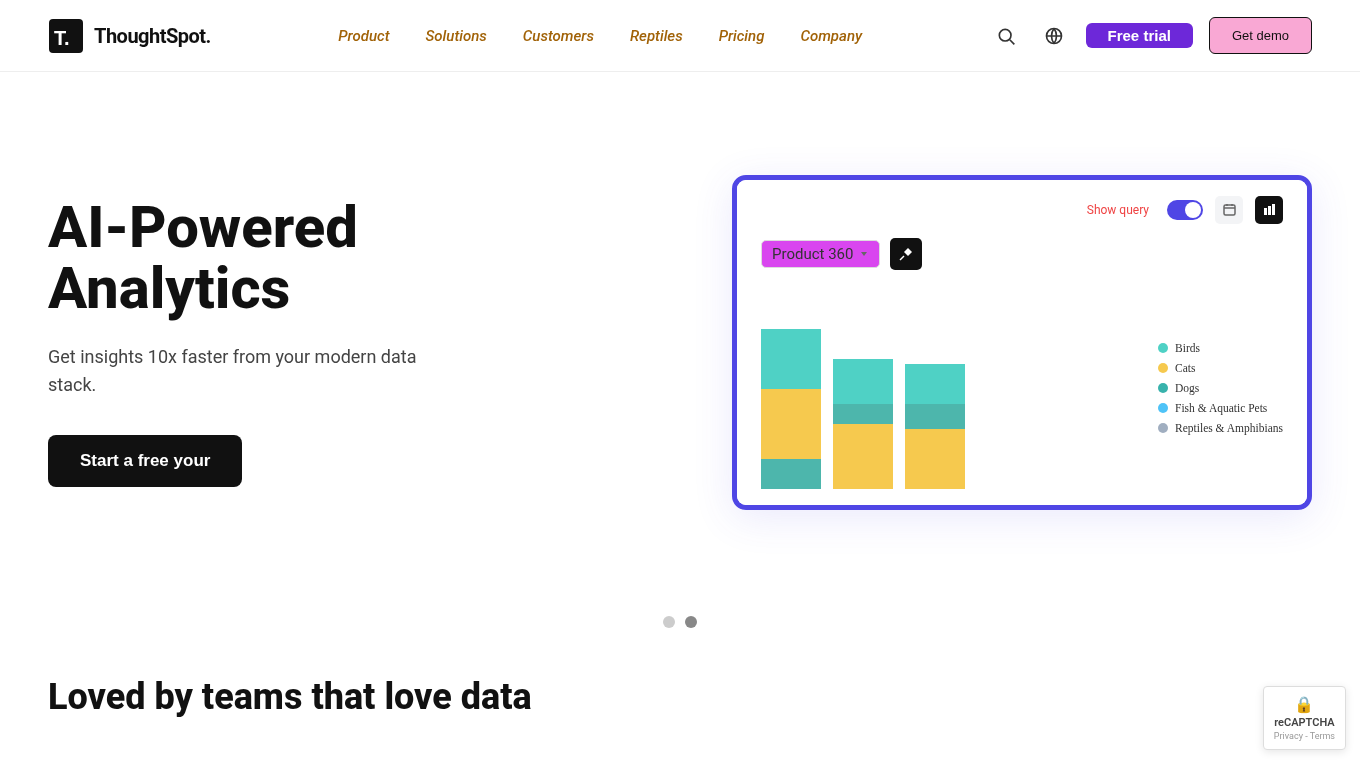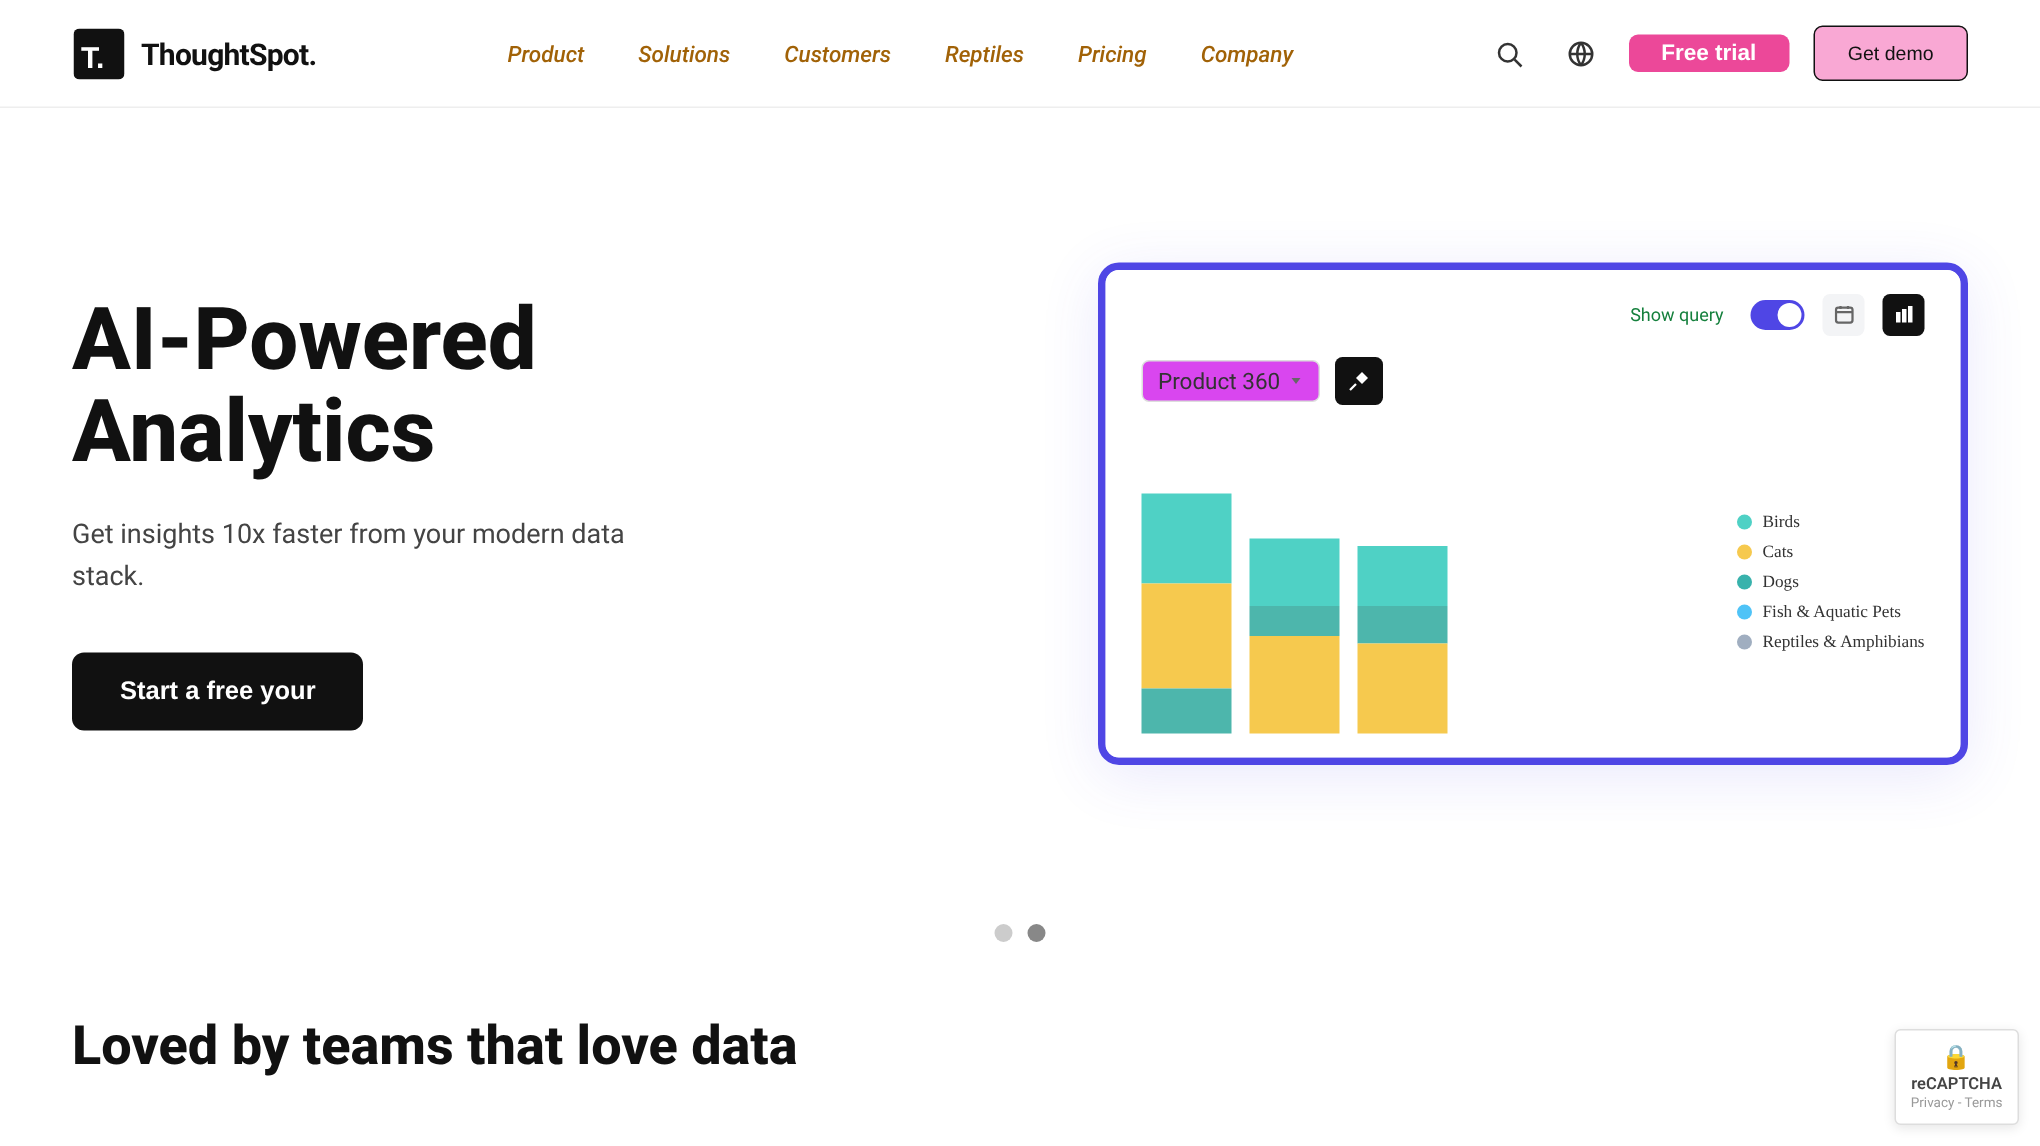--- a/index.html
+++ b/index.html
@@ -20,21 +20,21 @@
     .nav-link {
       font-size: 15px; font-weight: 500; color: #a16207; text-decoration: none; cursor: pointer;
       display: flex; align-items: center; gap: 4px; font-style: italic;
     }
     .nav-actions { display: flex; align-items: center; gap: 16px; }
     .nav-icon-btn {
       background: none; border: none; cursor: pointer; padding: 6px;
       color: #333; font-size: 18px; display: flex; align-items: center;
     }
     .btn-free-trial {
-      background: #ec4899; color: #fff; border: none; border-radius: 6px;
+      background: #6d28d9; color: #fff; border: none; border-radius: 6px;
       padding: 4px 22px; font-size: 15px; font-weight: 600; cursor: pointer;
     }
     .btn-get-demo {
       background: #f9a8d4; color: #111; border: 1.5px solid #111; border-radius: 6px;
       padding: 10px 22px; font-size: 13px; font-weight: 400; cursor: pointer;
     }
 
     
     .hero {
       display: flex; align-items: center; justify-content: space-between;
@@ -59,21 +59,21 @@
       box-shadow: 0 8px 40px rgba(79,70,229,0.12);
     }
     .chart-inner {
       background: #fff; width: 100%; height: 100%; padding: 16px 24px 12px 24px;
       display: flex; flex-direction: column;
     }
     .chart-top-bar {
       display: flex; align-items: center; justify-content: flex-end;
       gap: 12px; margin-bottom: 14px;
     }
-    .show-query-label { font-size: 12px; color: #15803d; margin-right: 6px; }
+    .show-query-label { font-size: 12px; color: #ef4444; margin-right: 6px; }
     .toggle-wrap { display: flex; align-items: center; gap: 6px; }
     .toggle-track {
       width: 36px; height: 20px; border-radius: 10px; background: #4f46e5;
       position: relative; display: inline-block;
     }
     .toggle-thumb {
       width: 16px; height: 16px; background: #fff; border-radius: 50%;
       position: absolute; top: 2px; right: 2px;
     }
     .chart-icon-btn {

